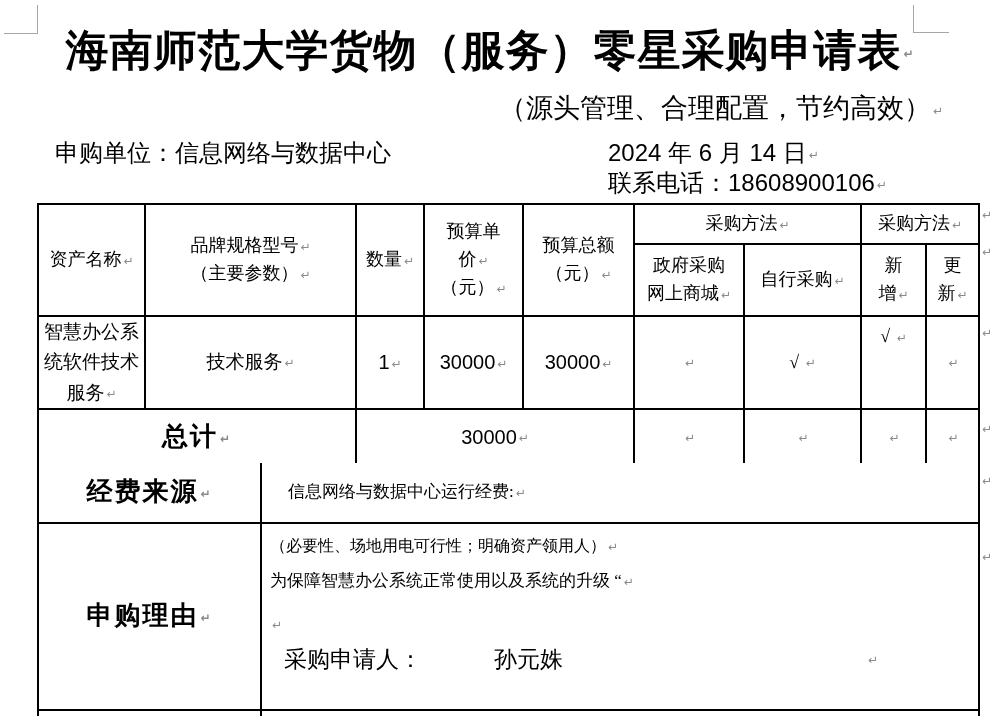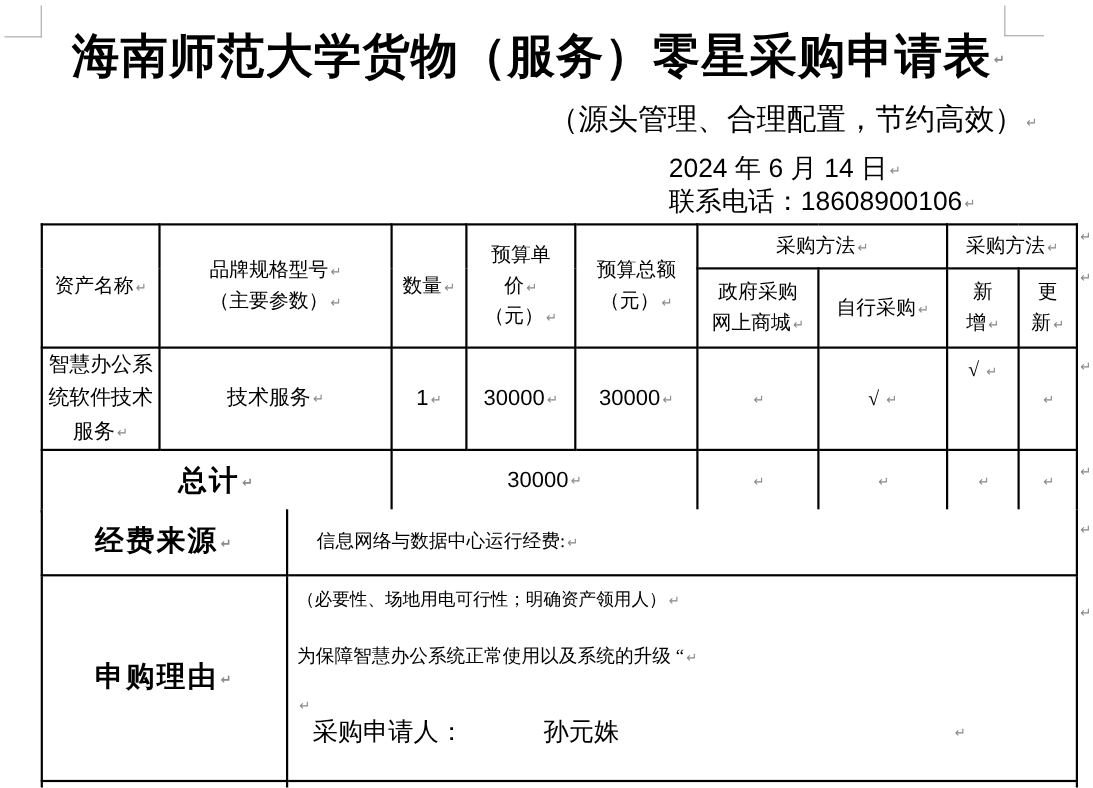--- a/index.html
+++ b/index.html
@@ -38,37 +38,38 @@
   .t1{top:203px;width:941px;}
   .t2{top:463px;width:941px;}
   .t2 tr:first-child td{border-top:none;}
   td.va-top{vertical-align:top;}
   .cell-asset{font-size:19px;line-height:1.6;}
   .cell-num{font-size:20px;}
   .big{font-size:26px;letter-spacing:2px;font-weight:bold;}
   .funding-content{text-align:left;padding-left:26px;font-size:17px;}
   .reason-content{text-align:left;padding:10px 8px 0 8px;}
   .reason-note{font-size:16px;}
-  .reason-body{font-size:17px;margin-top:25px;}
+  .reason-body{font-size:17px;margin-top:9px;}
   .reason-blank{margin-top:16px;height:16px;}
-  .reason-applicant{display:flex;align-items:center;font-size:23px;margin-top:6px;margin-left:14px;}
+  .reason-applicant{display:flex;align-items:center;font-size:23px;margin-top:16px;margin-left:14px;}
   .spacer70{display:inline-block;width:72px;}
   .grow{flex:1 1 auto;}
   .applicant-pm{margin-right:92px;}
 </style>
 </head>
 <body>
 
 <div class="corner-tl"></div>
 <div class="corner-tr"></div>
 
 <div class="title"><span>海南师范大学货物（服务）零星采购申请表</span><span class="pm">↵</span></div>
 <div class="subtitle"><span>（源头管理、合理配置，节约高效）</span><span class="pm">↵</span></div>
 
 <div class="infoline" style="top:137px;">
+  <span class="l"><span>申购单位：</span><span>信息网络与数据中心</span></span>
   <span class="r"><span class="num">2024 年 6  月 14   日</span><span class="pm">↵</span></span>
 </div>
 <div class="infoline" style="top:167px;">
   <span class="r"><span>联系电话：</span><span class="num">18608900106</span><span class="pm">↵</span></span>
 </div>
 
 <table class="t1">
   <colgroup>
     <col style="width:107px">
       <col style="width:211px">

